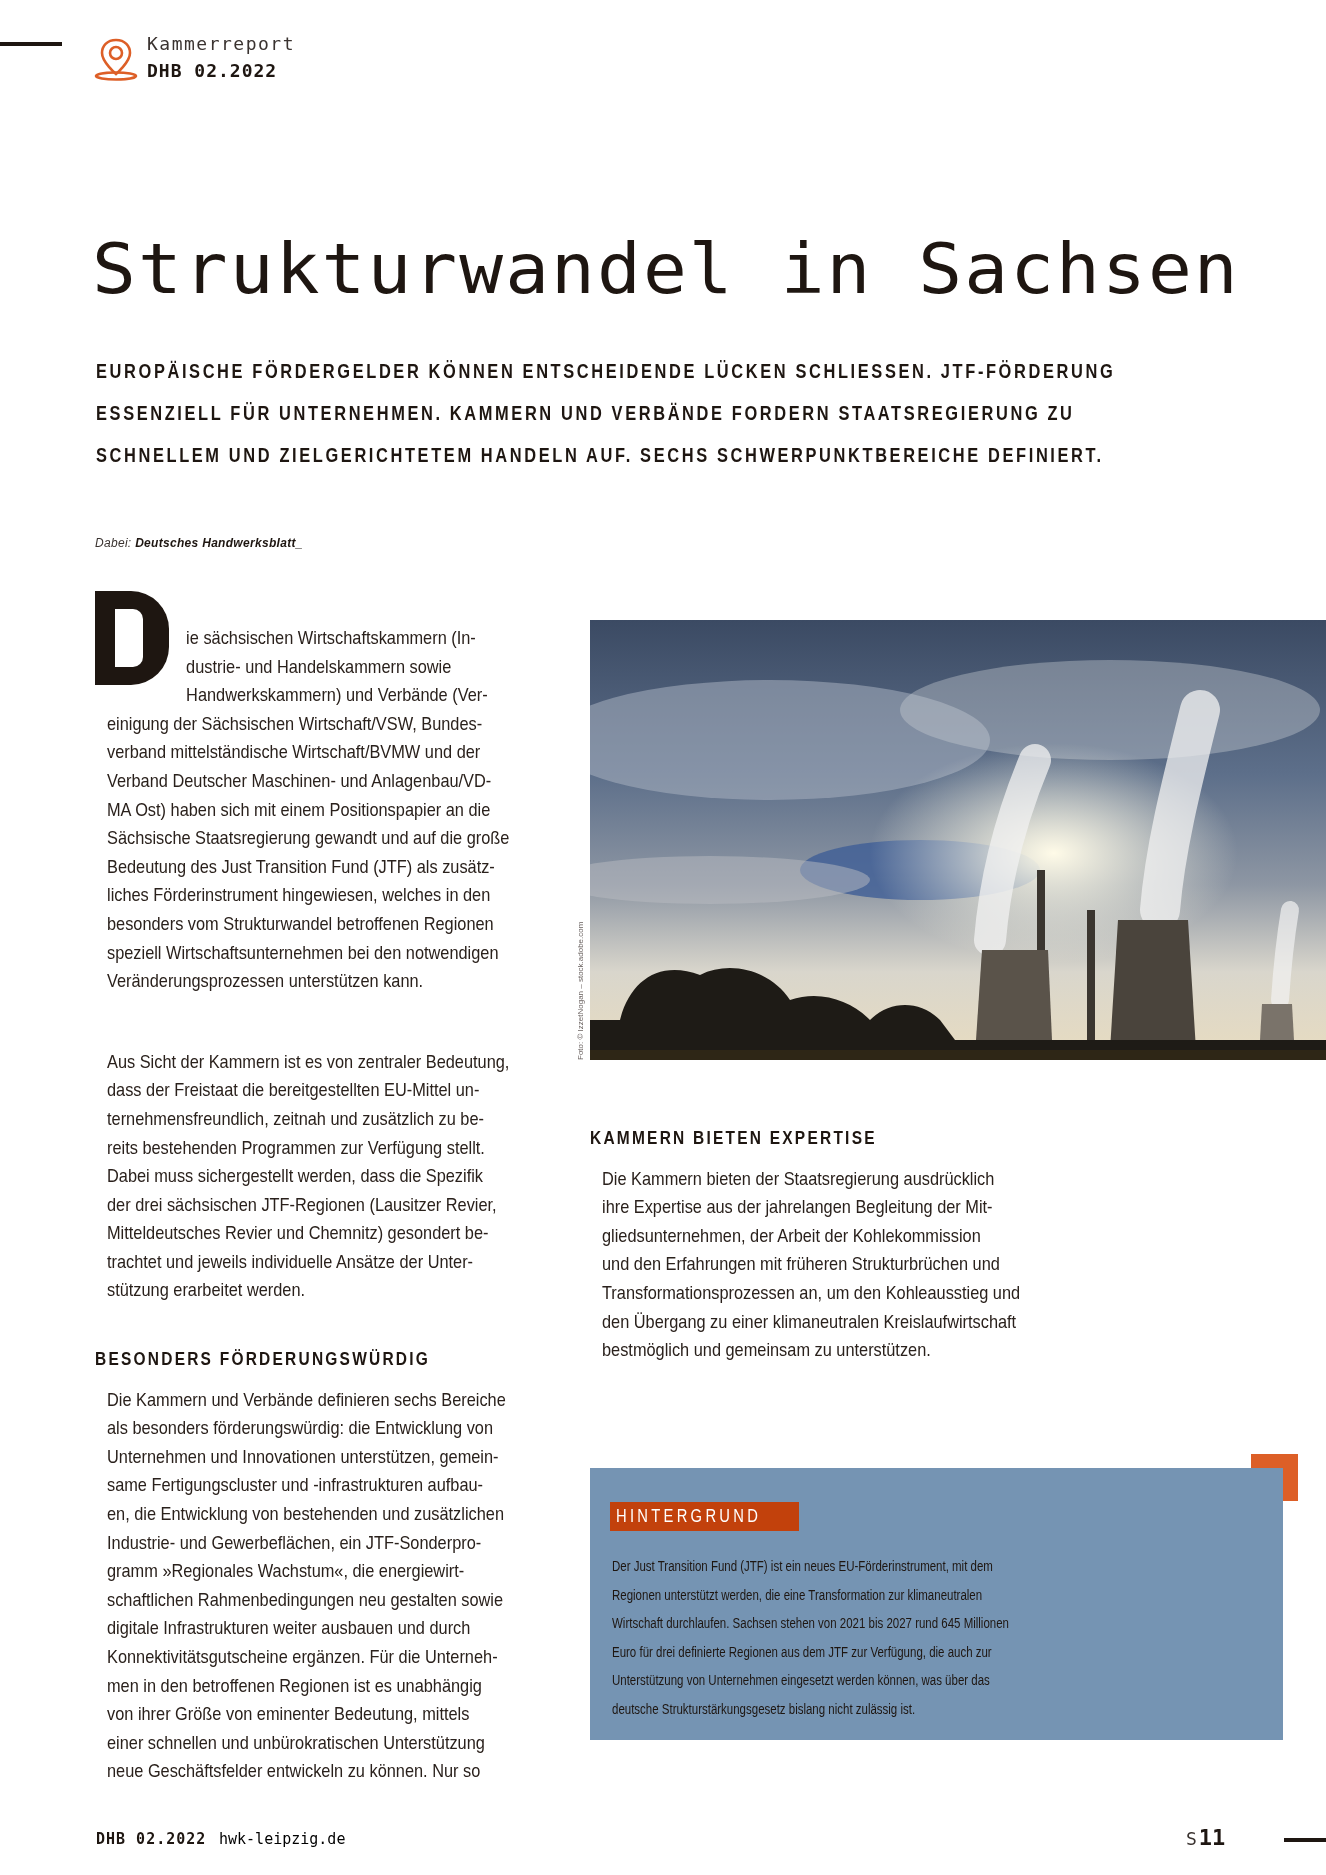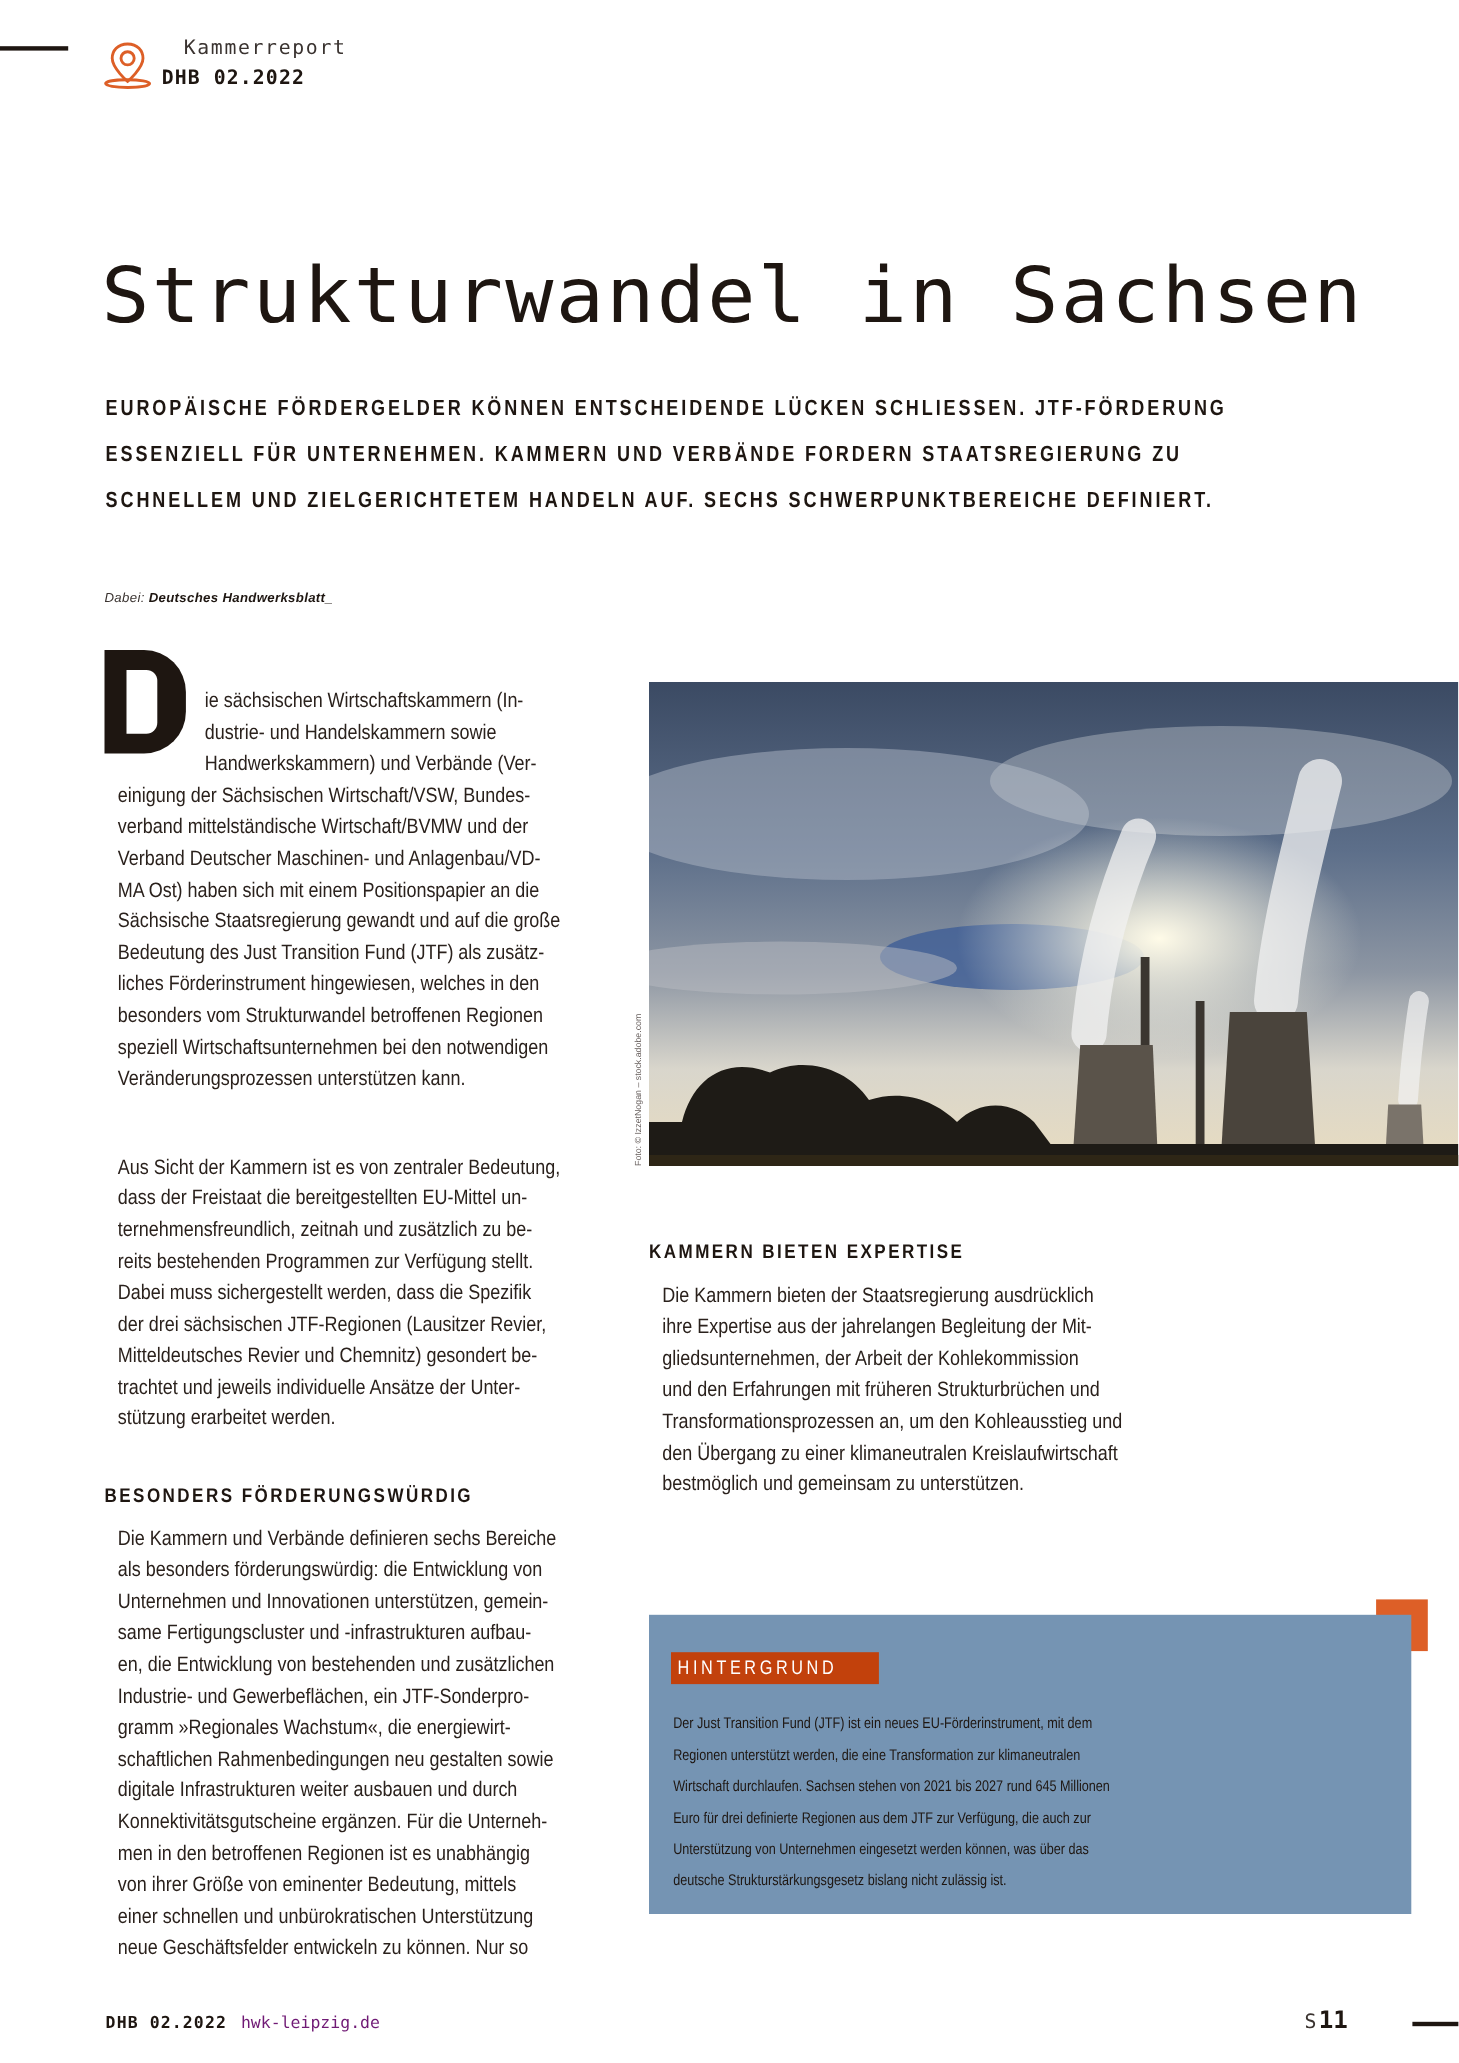--- a/index.html
+++ b/index.html
@@ -1,20 +1,20 @@
 <!DOCTYPE html>
 <html><head>
 <meta charset="utf-8">
 <style>
   html, body { margin: 0; padding: 0; background: #ffffff; }
   body { width: 1326px; height: 1875px; position: relative; overflow: hidden; color: #1e1611; font-family: "Liberation Sans", sans-serif; }
 
   .hdr-rule { position: absolute; left: 0; top: 42px; width: 62px; height: 4px; background: #1e1611; }
   .hdr-pin { position: absolute; left: 94px; top: 36px; width: 44px; height: 46px; }
-  .hdr-kicker { position: absolute; left: 147px; top: 33px; font-family: "DejaVu Sans Mono", monospace; font-size: 18px; letter-spacing: 1.5px; color: #3a3330; margin-left: 20px; }
+  .hdr-kicker { position: absolute; left: 147px; top: 33px; font-family: "DejaVu Sans Mono", monospace; font-size: 18px; letter-spacing: 1.5px; color: #3a3330; }
   .hdr-issue { position: absolute; left: 147px; top: 60px; font-family: "DejaVu Sans Mono", monospace; font-weight: bold; font-size: 18px; letter-spacing: 1px; color: #1e1611; }
 
   .title { position: absolute; left: 92px; top: 234px; font-family: "DejaVu Sans Mono", monospace; font-size: 70px; letter-spacing: 2px; line-height: 1; color: #1e1611; white-space: nowrap; transform: scaleX(1.04); transform-origin: left; }
 
   .lead { position: absolute; left: 96px; top: 350px; width: 1200px; font-family: "Liberation Sans", sans-serif; font-weight: bold; font-size: 20px; line-height: 42px; letter-spacing: 3.2px; text-transform: uppercase; color: #1e1611; }
   .lead span { display: block; transform: scaleX(0.82); transform-origin: left; white-space: nowrap; }
 
   .byline { position: absolute; left: 95px; top: 536px; font-size: 12px; font-style: italic; color: #3a3330; letter-spacing: 0.3px; }
   .byline b { font-weight: bold; color: #1e1611; }
 
@@ -36,21 +36,21 @@
   .credit span { position: absolute; left: 0; bottom: 0; transform-origin: left bottom; transform: rotate(-90deg) translateY(12px); white-space: nowrap; font-size: 8px; color: #6a6260; }
 
   .accent-orange { position: absolute; left: 1251px; top: 1454px; width: 47px; height: 47px; background: #dd5f27; }
   .infobox { position: absolute; left: 590px; top: 1468px; width: 693px; height: 272px; background: #7594b3; }
   .infobox .tag { position: absolute; left: 20px; top: 34px; height: 29px; padding: 0 6px; background: #c2410c; color: #ffffff; font-size: 18px; line-height: 29px; letter-spacing: 4px; }
   .infobox .tag span { display: inline-block; transform: scaleX(0.82); transform-origin: left; }
   .infobox .body { position: absolute; left: 22px; top: 84px; width: 660px; font-size: 14px; line-height: 28.6px; color: #1e1611; }
   .infobox .body .ln { display: block; white-space: nowrap; transform: scaleX(0.82); transform-origin: left; }
 
   .ftr-issue { position: absolute; left: 96px; top: 1830px; font-family: "DejaVu Sans Mono", monospace; font-weight: bold; font-size: 15px; letter-spacing: 1px; color: #1e1611; }
-  .ftr-url { position: absolute; left: 219px; top: 1830px; font-family: "DejaVu Sans Mono", monospace; font-size: 15px; color: #701a75; }
+  .ftr-url { position: absolute; left: 219px; top: 1830px; font-family: "DejaVu Sans Mono", monospace; font-size: 15px; color: #000000; }
   .ftr-page { position: absolute; left: 1186px; top: 1825px; font-family: "DejaVu Sans Mono", monospace; font-size: 18px; color: #3a3330; }
   .ftr-page b { font-size: 22px; color: #1e1611; margin-left: 2px; }
   .ftr-rule { position: absolute; left: 1284px; top: 1838px; width: 42px; height: 4px; background: #1e1611; }
 </style>
 </head>
 <body>
 
 <div class="hdr-rule"></div>
 <svg class="hdr-pin" viewBox="0 0 44 46">
   <path d="M22 4 C13 4 8 10 8 17 C8 26 22 38 22 38 C22 38 36 26 36 17 C36 10 31 4 22 4 Z" fill="none" stroke="#dd5f27" stroke-width="2.6"></path>

